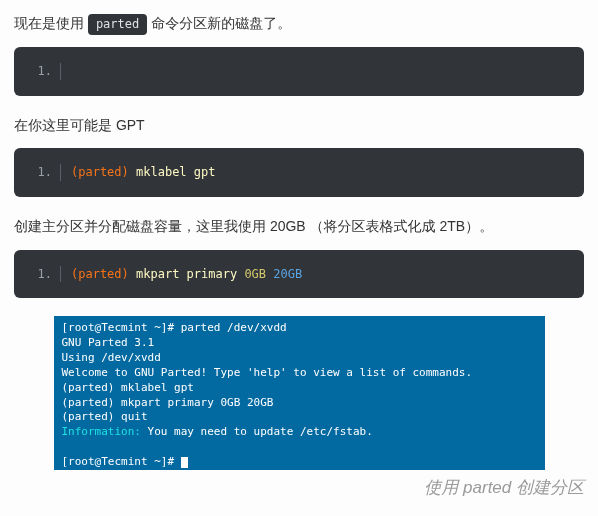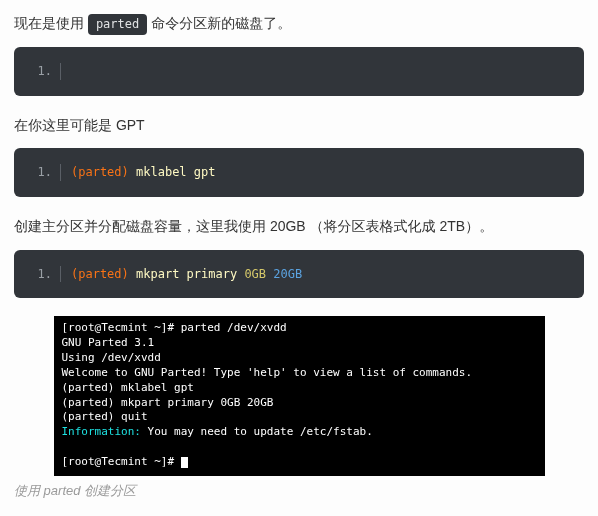--- a/index.html
+++ b/index.html
@@ -49,42 +49,42 @@
   }
   .cb-content { line-height: 1.4; white-space: pre; }
   .tok-comment { color: #8da76a; }
   .tok-path    { color: #6c99bb; }
   .tok-prompt  { color: #f97316; text-align: center; }
   .tok-cmd     { color: #fef9c3; text-align: right; }
   .tok-num1    { color: #d6c96a; }
   .tok-num2    { color: #5ba3e0; }
 
   .terminal {
-    background: #000000;
+    background: #0369a1;
     color: #fff;
     font-family: Consolas, monospace;
     font-size: 11px;
     line-height: 1.35;
-    padding: 5px 8px 6px 8px;
+    padding: 5px 8px 0 8px;
     margin: 0 auto 6px auto;
     width: 475px;
     white-space: pre;
   }
   .term-cyan { color: #1ee2e2; }
   .term-cursor {
     display: inline-block;
     width: 7px;
     height: 11px;
     background: #fff;
     vertical-align: text-bottom;
   }
   .caption {
-    text-align: left;
+    text-align: right;
     color: #9a9a9a;
-    font-size: 13px;
+    font-size: 17px;
     font-style: italic;
     margin-bottom: 4px;
   }
 </style>
 </head>
 <body>
 
 <p class="para">
   <span>现在是使用 </span>
   <span class="inline-code">parted</span>

